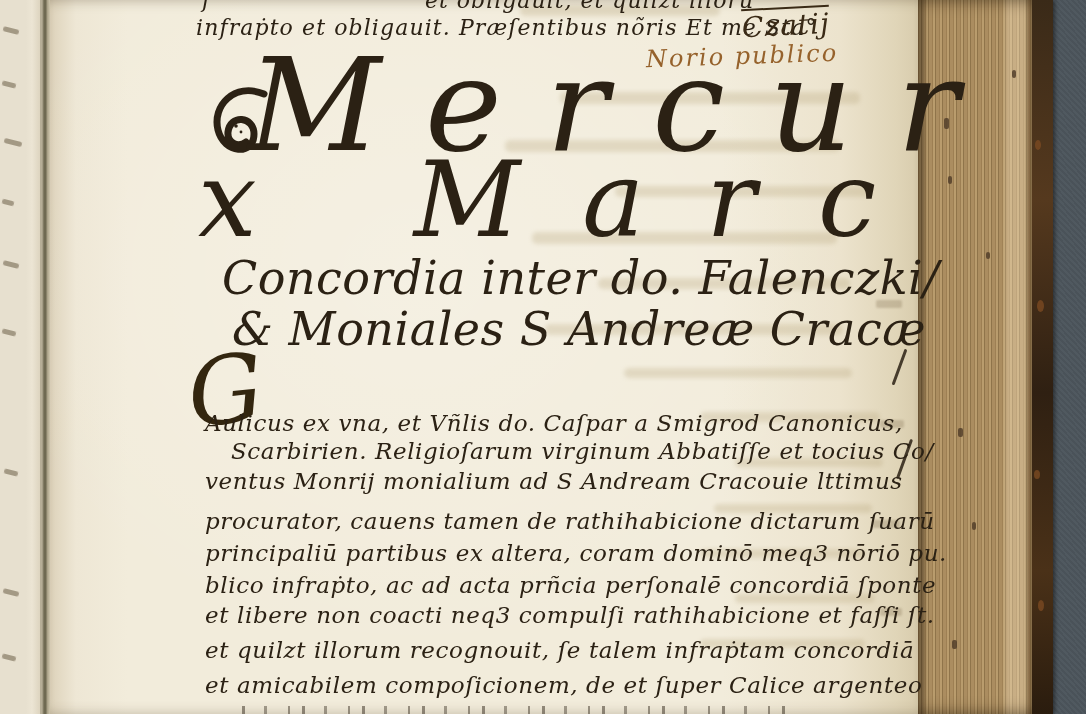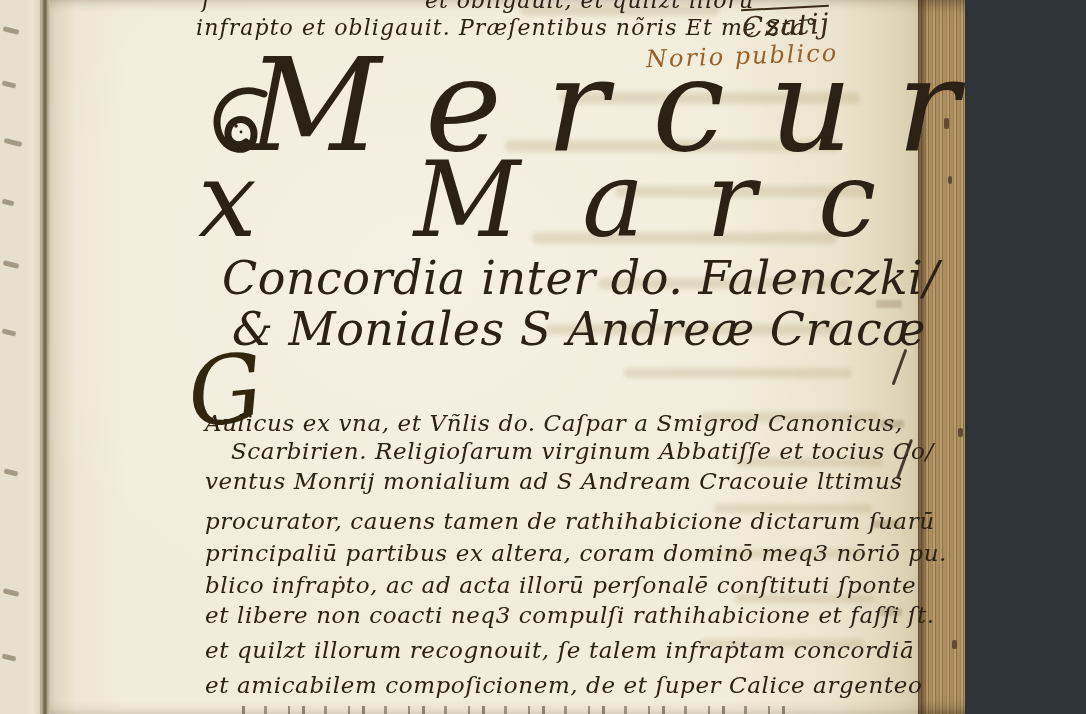--- a/index.html
+++ b/index.html
@@ -1,17 +1,17 @@
 <!DOCTYPE html>
 <html style="--background: #4c555c; --paper: #f1ead9; --left_page: #ebe4d2; --gutter: #6f6a52; --ink: #2b2114; --brown_ink: #96622c; --ghost: #b3a176; --fore_edge: #a8895c; --fore_edge_light: #c9ae80; --cover_edge: #45301b; --cover_rust: #7a4a22;"><head>
 <meta charset="utf-8">
 <style>
   html,body{margin:0;padding:0;background:#2e3338;}
   .stage{
-    position:relative; width:965px; height:714px; overflow:hidden;
+    position:relative; width:1086px; height:714px; overflow:hidden;
     font-family:"DejaVu Serif", serif;
     background:var(--background,#4c555c);
   }
   
   .photo-bg{
     position:absolute; inset:0;
     background:
       repeating-linear-gradient(47deg, rgba(255,255,255,0.025) 0 2px, rgba(0,0,0,0.03) 2px 4px),
       var(--background,#4c555c);
   }
@@ -159,21 +159,21 @@
 
   <div class="ink sub sub1">Concordia inter do. Falenczki/</div>
   <div class="ink sub sub2">&amp; Moniales S Andreæ Cracæ</div>
 
   <div class="ink drop-cap">G</div>
   <div class="ink bline" style="left:205px;top:409px;">Aulicus ex vna, et Vñlis do. Caſpar a Smigrod Canonicus,</div>
   <div class="ink bline" style="left:205px;top:437px;margin-left:26px;">Scarbirien. Religioſarum virginum Abbatiſſe et tocius Co/</div>
   <div class="ink bline" style="left:205px;top:467px;">ventus Monrij monialium ad S Andream Cracouie lttimus</div>
   <div class="ink bline" style="left:205px;top:507px;">procurator, cauens tamen de rathihabicione dictarum ſuarū</div>
   <div class="ink bline" style="left:205px;top:539px;text-align:center;">principaliū partibus ex altera, coram dominō meq3 nōriō pu.</div>
-  <div class="ink bline" style="left:205px;top:571px;">blico infraṗto, ac ad acta illorū perſonalē conſtituti ſponte</div>
+  <div class="ink bline" style="left:205px;top:571px;">blico infraṗto, ac ad acta prñcia perſonalē concordiā ſponte</div>
   <div class="ink bline" style="left:205px;top:601px;">et libere non coacti neq3 compulſi rathihabicione et faſſi ſt.</div>
   <div class="ink bline" style="left:205px;top:636px;">et quilzt illorum recognouit, ſe talem infraṗtam concordiā</div>
   <div class="ink bline" style="left:205px;top:671px;">et amicabilem compoſicionem, de et ſuper Calice argenteo</div>
 
   <div class="slash" style="left:898px;top:348px;height:38px;"></div>
   <div class="slash" style="left:903px;top:438px;height:42px;"></div>
 
   <div class="cut-line"></div>
 
 </div>

